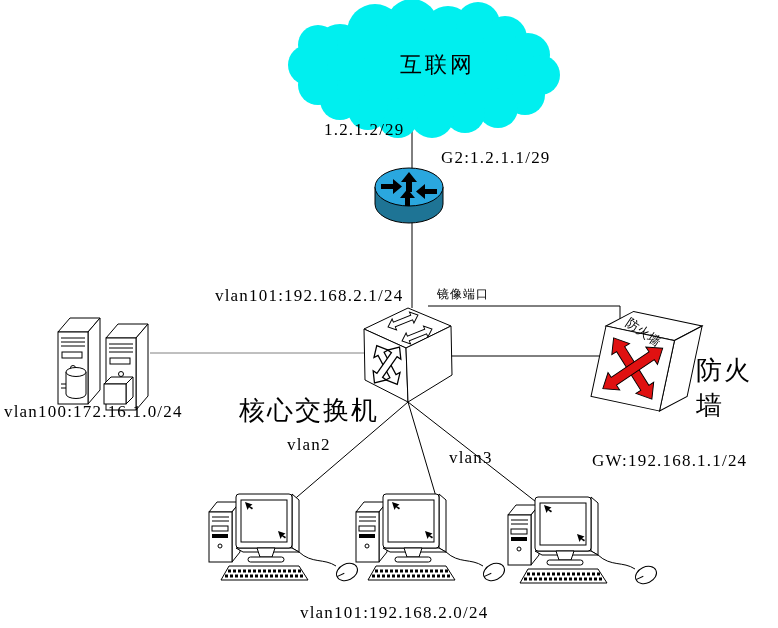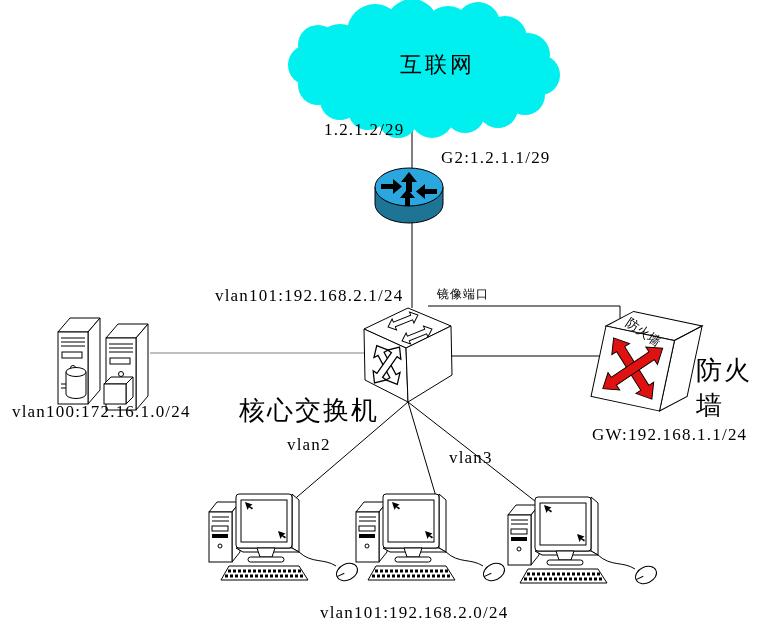--- a/index.html
+++ b/index.html
@@ -174,22 +174,22 @@
 <div class="lbl" style="left:324px;top:120px;">1.2.1.2/29</div>
 <div class="lbl" style="left:417px;top:148px;margin-left:24px;">G2:1.2.1.1/29</div>
 
 <div class="lbl" style="left:215px;top:262px;margin-top:24px;">vlan101:192.168.2.1/24</div>
 
 <div class="mid-cjk" style="left:437px;top:286px;">镜像端口</div>
 
 <div class="big-cjk" style="left:239px;top:393px;text-align:center;">核心交换机</div>
 
 <div class="big-cjk" style="left:696px;top:353px;">防火墙</div>
-<div class="lbl" style="left:592px;top:425px;text-align:center;">GW:192.168.1.1/24</div>
+<div class="lbl" style="left:592px;top:451px;text-align:center;">GW:192.168.1.1/24</div>
 
-<div class="lbl" style="left:12px;top:402px;">vlan100:172.16.1.0/24</div>
+<div class="lbl" style="left:4px;top:402px;">vlan100:172.16.1.0/24</div>
 
 <div class="lbl" style="left:287px;top:427px;margin-top:8px;">vlan2</div>
 <div class="lbl" style="left:449px;top:448px;">vlan3</div>
 
-<div class="lbl" style="left:320px;top:603px;">vlan101:192.168.2.0/24</div>
+<div class="lbl" style="left:300px;top:603px;">vlan101:192.168.2.0/24</div>
 
 </div>
 
 </body></html>

